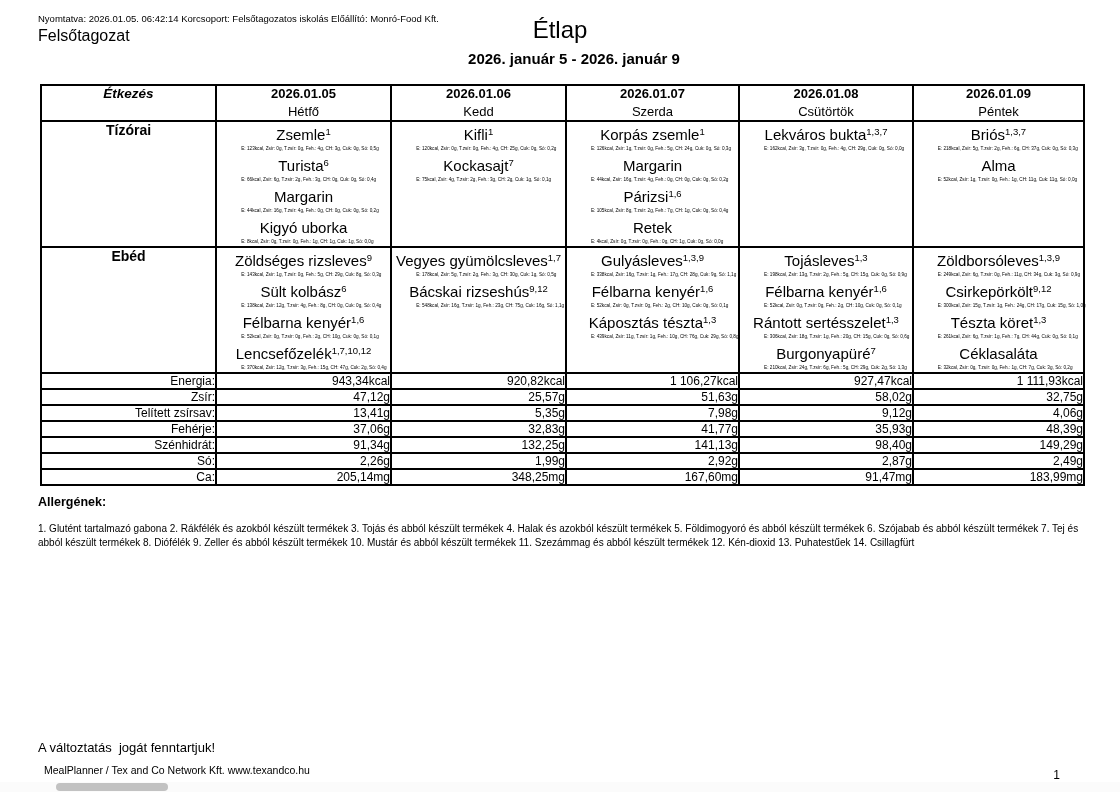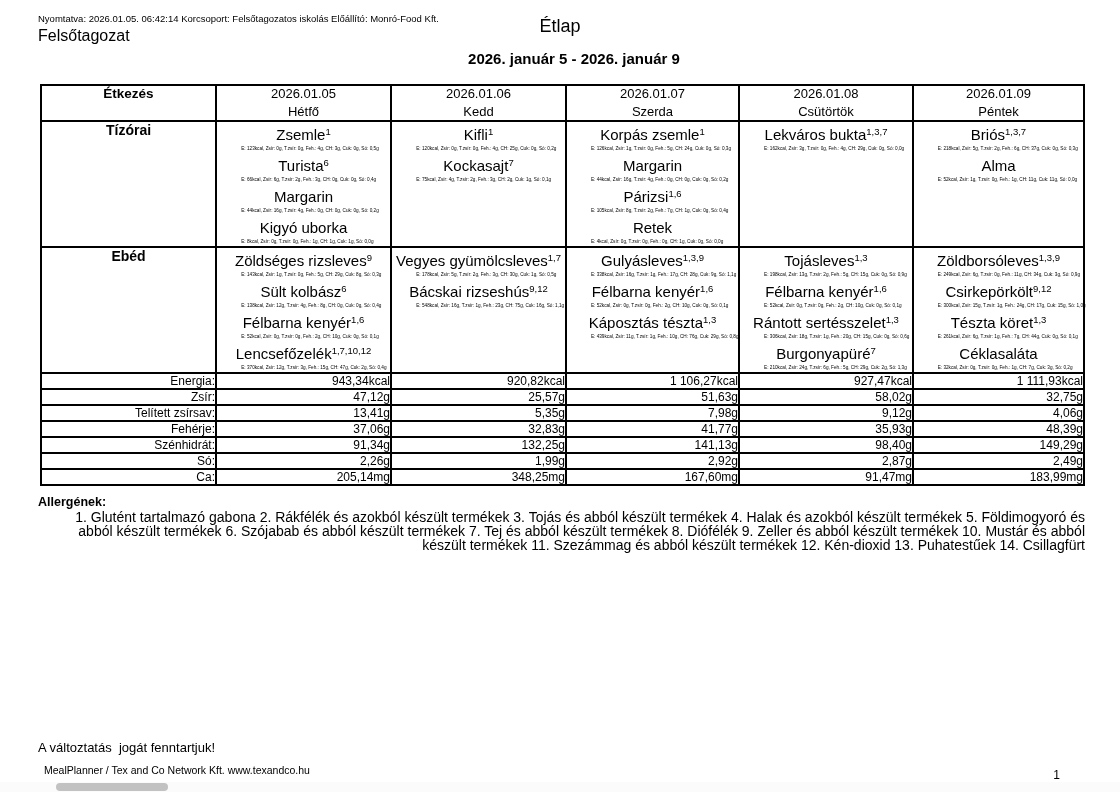--- a/index.html
+++ b/index.html
@@ -4,50 +4,50 @@
 <style>
   html,body { margin:0; padding:0; }
   body {
     width:1120px; height:792px; background:#ffffff; color:#000;
     font-family:"Liberation Sans", sans-serif; position:relative; overflow:hidden;
   }
   .page { position:absolute; inset:0; }
 
   .print-meta { position:absolute; left:38px; top:13px; font-size:9.5px; }
   .group-name { position:absolute; left:38px; top:27px; font-size:16px; }
-  .doc-title  { position:absolute; left:0; right:0; top:16px; text-align:center; font-size:18px; }
+  .doc-title  { position:absolute; left:0; right:0; top:16px; text-align:center; font-size:24px; }
   .doc-subtitle { position:absolute; left:0; right:0; top:50px; text-align:center; font-size:15px; font-weight:bold;padding-left:28px; }
 
   table.menu-table {
     position:absolute; left:40px; top:84px; width:1043px;
     border-collapse:collapse; table-layout:fixed;
   }
   .menu-table th, .menu-table td { border:2px solid #000; padding:0; overflow:visible; }
 
   thead th { height:34px; vertical-align:top; padding-top:4px; }
-  .corner-th { font-size:13.5px; font-weight:bold; }
-  .head-date { font-size:13px; font-weight:normal; text-align:center; }
+  .corner-th { font-size:13.5px; font-weight:bold;font-style:italic; }
+  .head-date { font-size:13px; font-weight:bold; text-align:center; }
   .head-day  { font-size:13px; font-weight:normal; text-align:center; margin-top:3px; }
 
   .meal-label-cell { vertical-align:top; padding-top:9px; font-size:14px; font-weight:bold; text-align:center; }
   .meal-cell { vertical-align:top; text-align:center; padding-top:2px; }
   tr.meal-row-0 { height:114px; }
   tr.meal-row-1 { height:119px; }
 
   .dish-name { font-size:15px; line-height:19px; font-weight:normal; }
   .dish-sup  { font-size:9.5px; vertical-align:5px; letter-spacing:0; }
   .dish-info { font-size:6.5px; line-height:9px; white-space:nowrap; transform:scale(0.72); transform-origin:50% 45%; }
 
   tr.nut-row { height:12px;margin-left:31px; }
   .nut-label-cell { text-align:right; font-size:12px; font-weight:normal; padding:1px 5px 1px 0; }
   .nut-value-cell { text-align:right; font-size:12px; padding:1px 5px 1px 0; }
 
   .allergens { position:absolute; left:38px; top:495px; width:1047px; }
   .allergens-title { font-size:12.5px; font-weight:bold; }
-  .allergens-text  { font-size:14px; line-height:14px; margin-top:1px;text-align:right; }
+  .allergens-text  { font-size:10px; line-height:14px; margin-top:13px; }
 
   .footer-rights { position:absolute; left:38px; top:740px; font-size:13px; white-space:pre; }
   .footer-software { position:absolute; left:38px; top:764px; font-size:10.5px;padding-left:6px; }
   .page-number { position:absolute; right:60px; top:768px; font-size:12px; }
 
   .hscrollbar { position:absolute; left:0; right:0; bottom:0; height:10px; background:#fbfbfb; }
   .hscroll-thumb { position:absolute; left:56px; top:1px; width:112px; height:8px; background:#c2c2c2; border-radius:4px; }
 </style>
 </head>
 <body>

